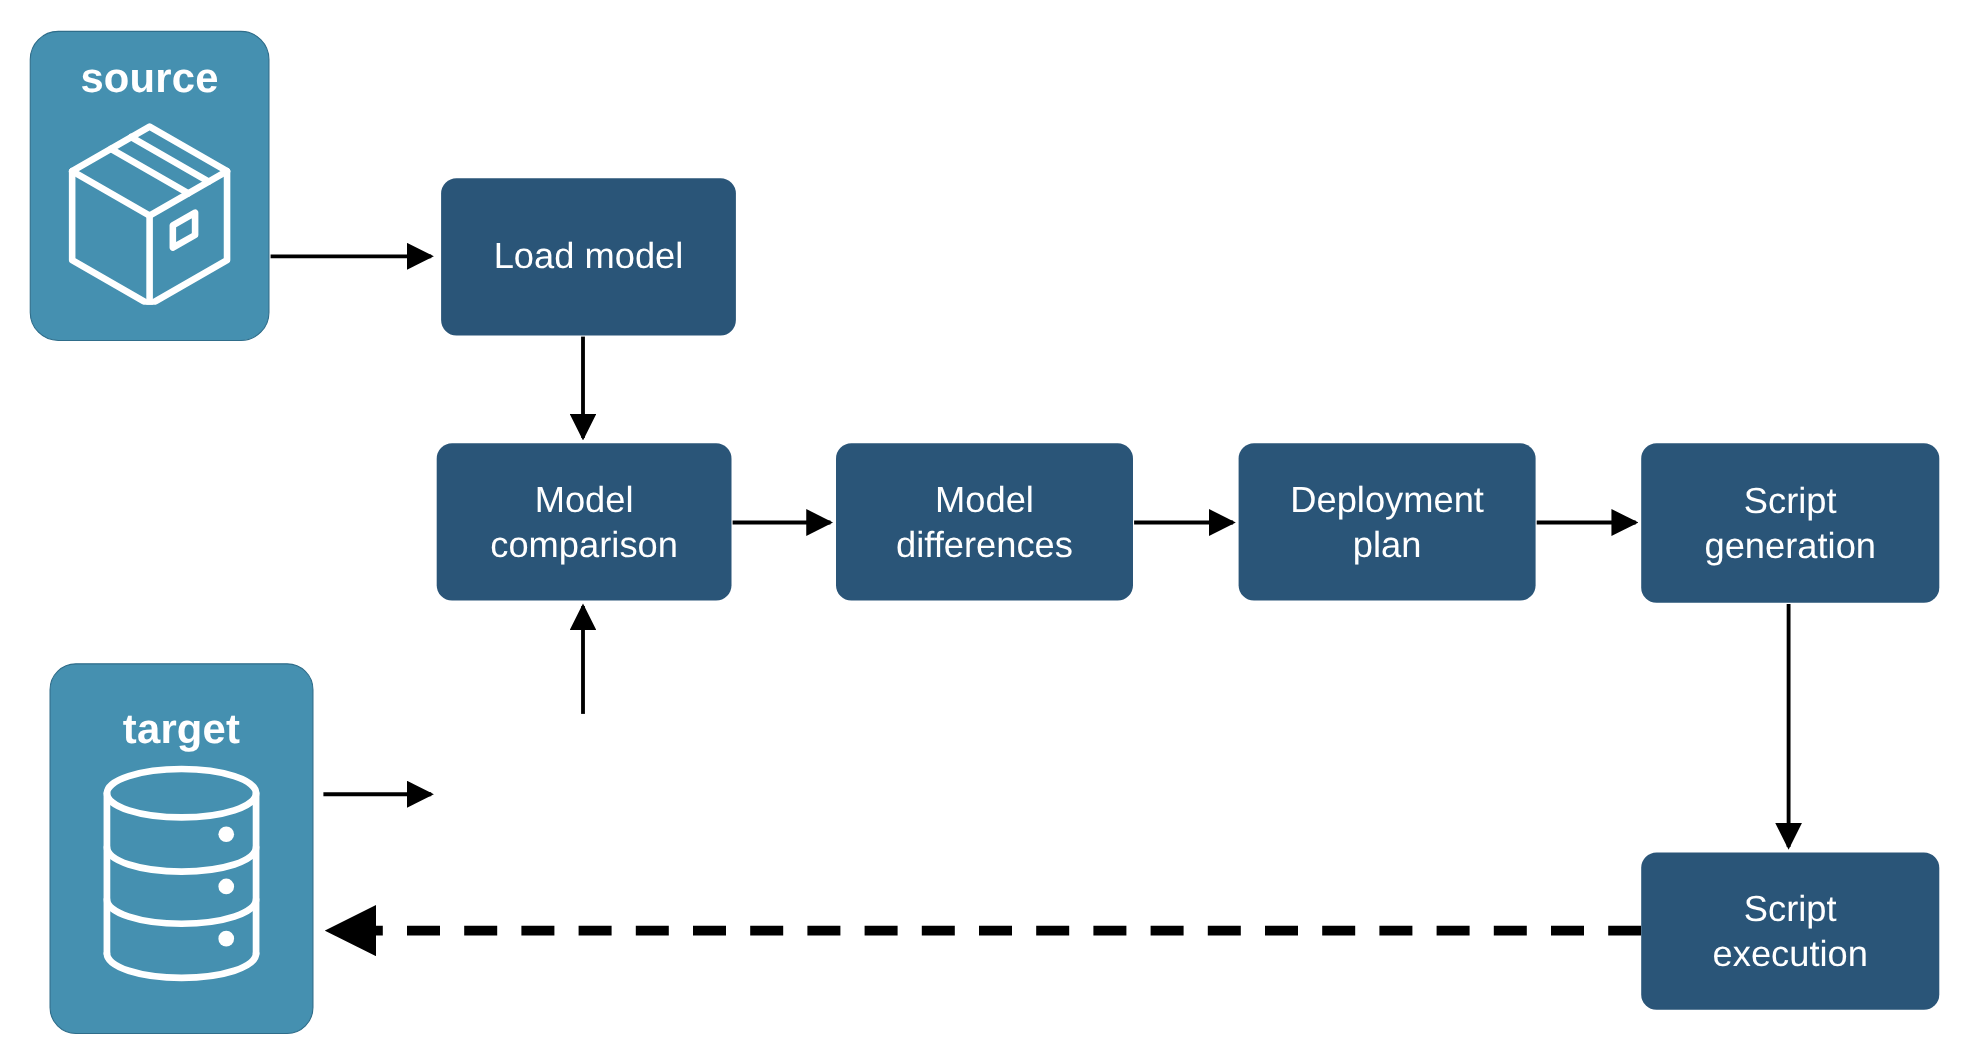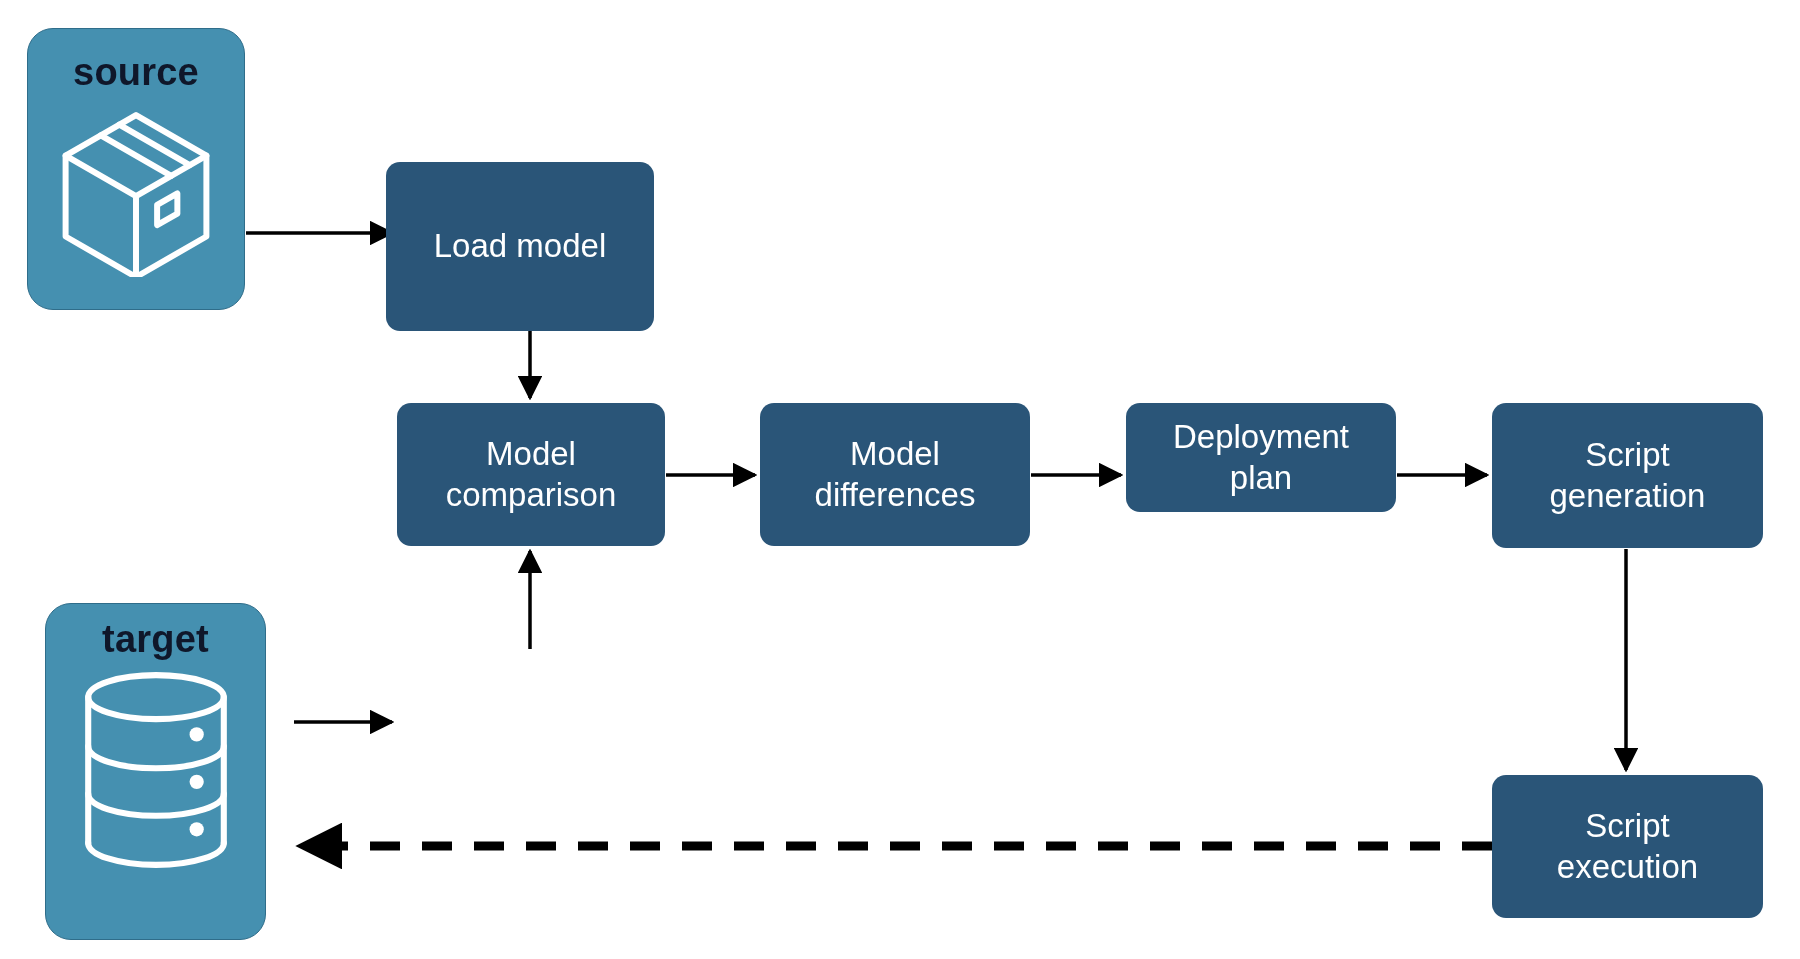--- a/index.html
+++ b/index.html
@@ -30,21 +30,21 @@
     position: absolute;
     border-radius: 26px;
     background: #4590b0;
     border: 1px solid #2f6d8a;
     box-sizing: border-box;
     display: flex;
     flex-direction: column;
     align-items: center;
   }
   .endpoint-label {
-    color: #0f172a;
+    color: #ffffff;
     font-weight: bold;
     font-size: 38px;
     line-height: 1;
     letter-spacing: 0.2px;
     white-space: nowrap;
   }
   .endpoint-icon {
     display: block;
   }
   .step {
@@ -113,56 +113,56 @@
 
           <path d="M30 19.5 L70 42.5"></path>
           <path d="M40.5 13.4 L80.5 36.4"></path>
 
           <path d="M62 59 L73.5 52.5 L73.5 64 L62 70.5 Z"></path>
         </g>
       </svg>
     </span>
   </div>
 
-  <div class="endpoint" style="left:45px; top:603px; width:221px; height:337px; padding-top:16px;">
+  <div class="endpoint" style="left:45px; top:603px; width:240px; height:337px; padding-top:40px;border-radius:24px;">
     <div class="endpoint-label">target</div>
     <span class="endpoint-icon" style="margin-top:12px;">
       <svg width="170" height="200" viewBox="0 0 100 118" xmlns="http://www.w3.org/2000/svg">
         <g fill="none" stroke="#ffffff" stroke-width="3.6" stroke-linejoin="round" stroke-linecap="round">
           <ellipse cx="50" cy="16" rx="40" ry="13"></ellipse>
           <path d="M10 16 L10 102"></path>
           <path d="M90 16 L90 102"></path>
           <path d="M10 102 a40 13 0 0 0 80 0"></path>
           <path d="M10 45 a40 13 0 0 0 80 0"></path>
           <path d="M10 73 a40 13 0 0 0 80 0"></path>
         </g>
         <g fill="#ffffff">
           <circle cx="74" cy="38" r="4.2"></circle>
           <circle cx="74" cy="66" r="4.2"></circle>
           <circle cx="74" cy="94" r="4.2"></circle>
         </g>
       </svg>
     </span>
   </div>
 
-  <div class="step" style="left:386px; top:162px; width:268px; height:169px;">
+  <div class="step" style="left:401px; top:162px; width:268px; height:143px;">
     <span class="step-label">Load model</span>
   </div>
 
   <div class="step" style="left:397px; top:403px; width:268px; height:143px;">
     <span class="step-label">Model
 comparison</span>
   </div>
 
   <div class="step" style="left:760px; top:403px; width:270px; height:143px;">
     <span class="step-label">Model
 differences</span>
   </div>
 
-  <div class="step" style="left:1126px; top:403px; width:270px; height:109px;">
+  <div class="step" style="left:1126px; top:403px; width:270px; height:143px;">
     <span class="step-label">Deployment
 plan</span>
   </div>
 
   <div class="step" style="left:1492px; top:403px; width:271px; height:145px;">
     <span class="step-label">Script
 generation</span>
   </div>
 
   <div class="step" style="left:1492px; top:775px; width:271px; height:143px;">

